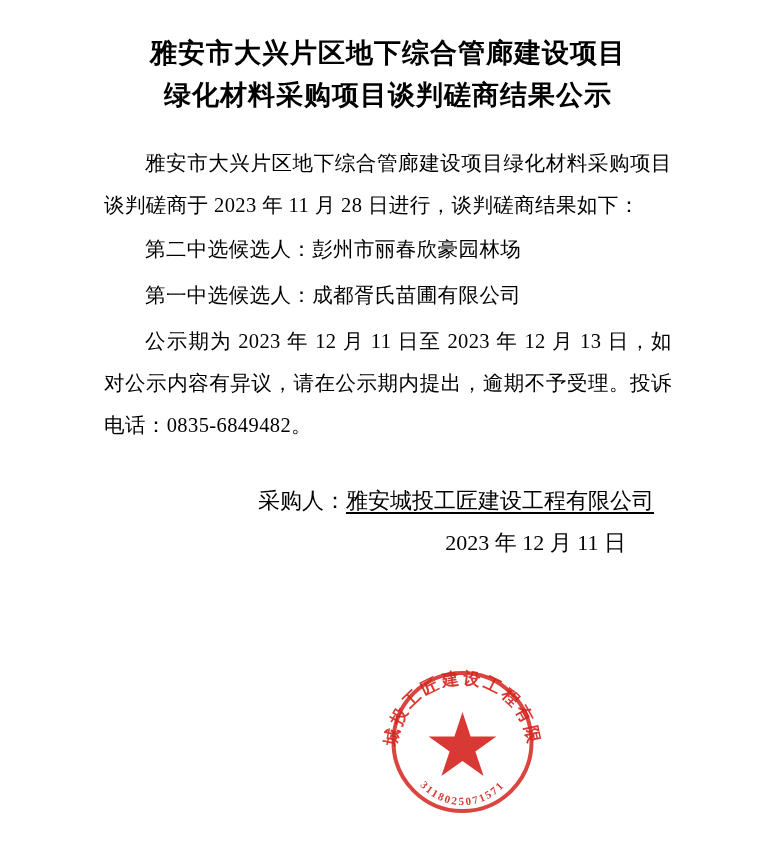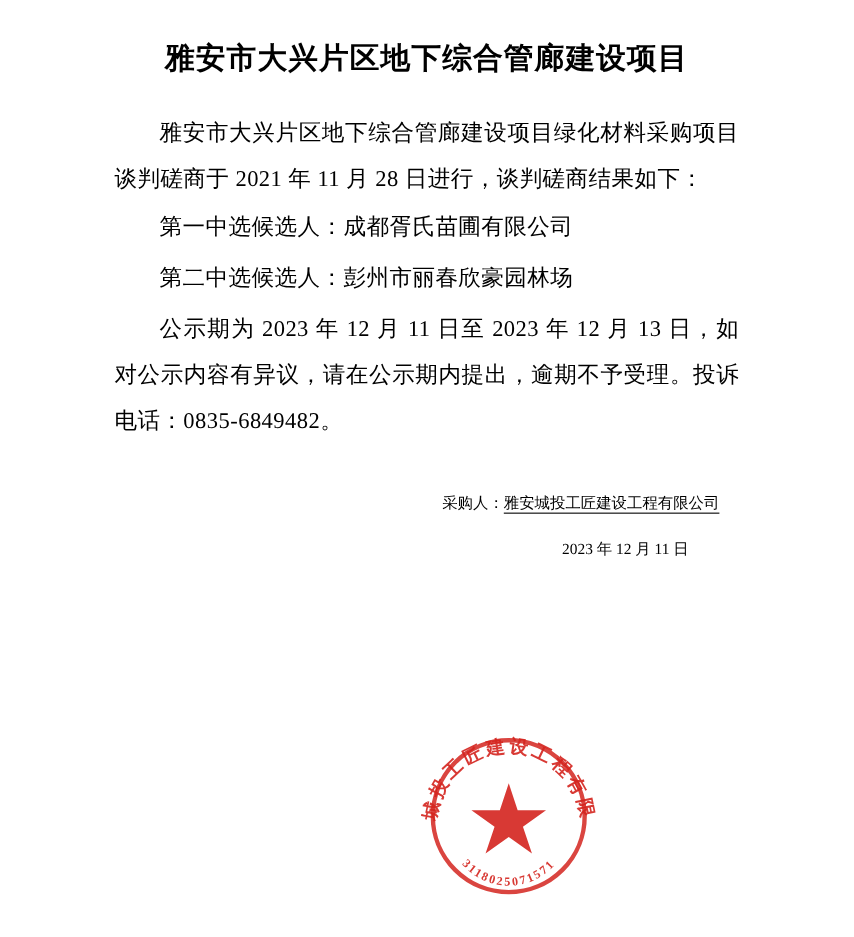--- a/index.html
+++ b/index.html
@@ -54,21 +54,21 @@
   }
   .candidate {
     text-indent: 2em;
     margin: 0 0 4px 0;
     font-size: 20.5px;
     line-height: 42px;
   }
   .signature-block {
     margin-top: 34px;
     position: relative;
-    font-size: 14px;
+    font-size: 22px;
     line-height: 42px;
   }
   .sig-line {
     text-align: right;
     padding-right: 18px;
     white-space: nowrap;
   }
   .sig-underline {
     text-decoration: underline;
     text-underline-offset: 4px;
@@ -93,30 +93,31 @@
     font-weight: bold;
   }
 </style>
 </head>
 <body>
 
 <div class="page">
 
   <h1 class="doc-title">
     <span class="line">雅安市大兴片区地下综合管廊建设项目</span>
+    <span class="line">绿化材料采购项目谈判磋商结果公示</span>
   </h1>
 
   <div class="body-text">
 
 
-    <p class="para indent">雅安市大兴片区地下综合管廊建设项目绿化材料采购项目谈判磋商于 2021 年 11 月 28 日进行，谈判磋商结果如下：</p>
+    <p class="para indent">雅安市大兴片区地下综合管廊建设项目绿化材料采购项目谈判磋商于 2023 年 11 月 28 日进行，谈判磋商结果如下：</p>
 
 
+    <p class="candidate">第二中选候选人：彭州市丽春欣豪园林场</p>
     <p class="candidate">第一中选候选人：成都胥氏苗圃有限公司</p>
-    <p class="candidate">第二中选候选人：彭州市丽春欣豪园林场</p>
 
     <p class="para indent">公示期为 2023 年 12 月 11 日至 2023 年 12 月 13 日，如对公示内容有异议，请在公示期内提出，逾期不予受理。投诉电话：0835-6849482。</p>
 
   </div>
 
   <div class="signature-block">
     <div class="sig-line">
       <span>采购人：</span><span class="sig-underline">雅安城投工匠建设工程有限公司</span>
     </div>
     <div class="sig-date">2023 年 12 月 11 日</div>

